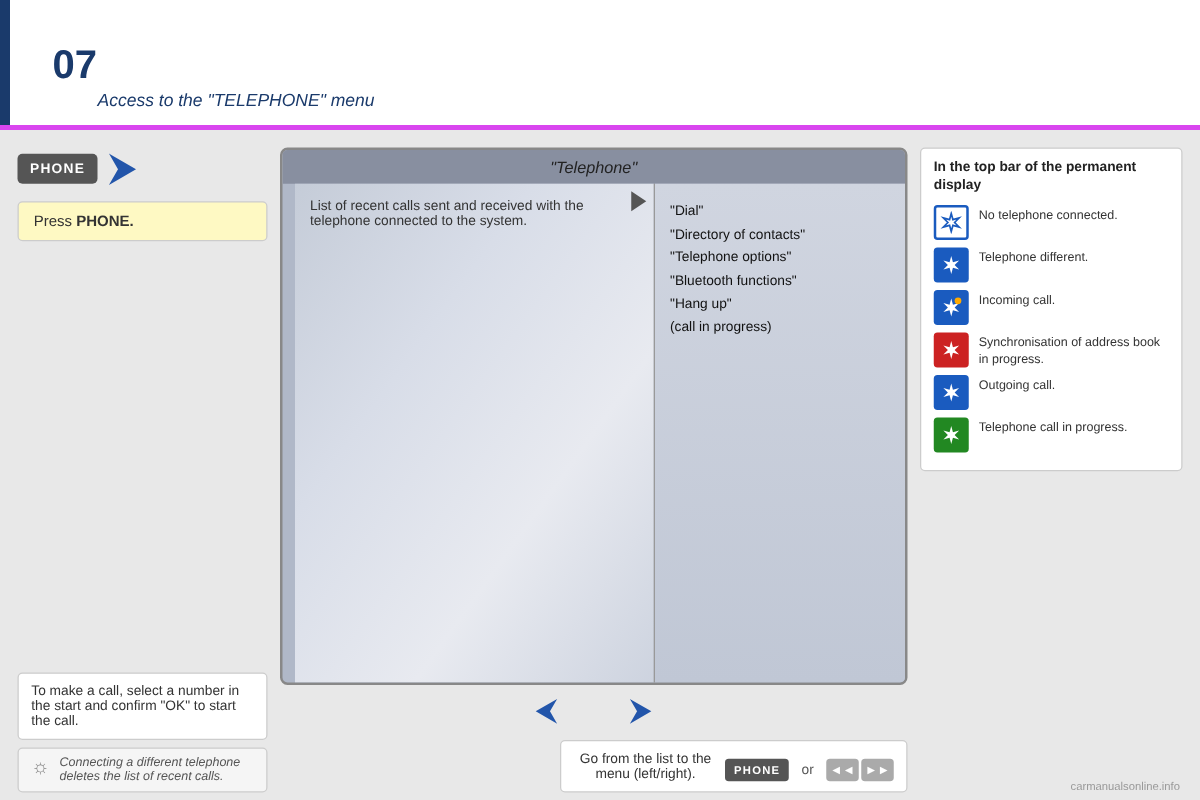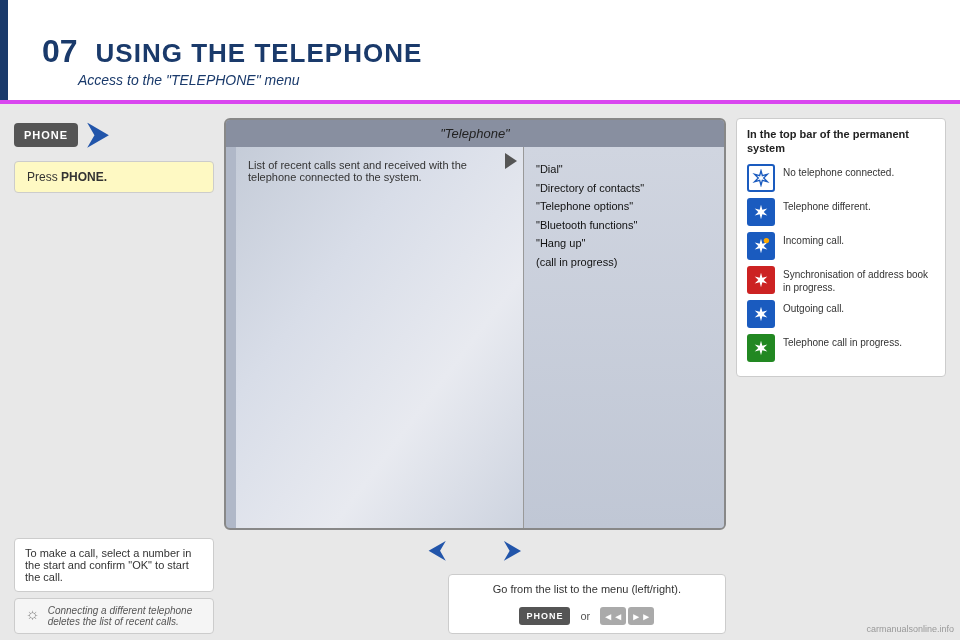--- a/index.html
+++ b/index.html
@@ -197,21 +197,21 @@
       position: relative;
     }
 
     .callout-left {
       flex: 1;
     }
 
     .callout-right {
       flex: 1;
       display: flex;
-      flex-direction: column;
+      flex-direction: row;
       align-items: center;
       gap: 6px;
     }
 
     .callout-right-text {
       font-size: 11px;
       color: #333;
       text-align: center;
     }
 
@@ -341,21 +341,21 @@
     .status-text {
       font-size: 10px;
       color: #333;
       line-height: 1.3;
       padding-top: 2px;
     }
 
     .watermark {
       position: absolute;
       bottom: 6px;
-      right: 6px;
+      right: 16px;
       font-size: 9px;
       color: #999;
     }
 
     
     .screen-arrows-row {
       display: flex;
       justify-content: center;
       align-items: center;
       height: 28px;
@@ -367,21 +367,20 @@
       font-weight: bold;
     }
   </style>
 </head>
 <body>
 
 <div class="header">
   <div class="header-accent"></div>
   <div class="header-top" style="margin-left:12px;">
     <span class="chapter-num">07</span>
-    <span class="chapter-title">USING THE TELEPHONE</span>
   </div>
   <div class="chapter-sub">Access to the "TELEPHONE" menu</div>
 </div>
 
 <div class="main-content">
 
   <div class="left-col">
     <div class="phone-btn-box">
       <div class="phone-button">PHONE</div>
       <span class="arrow-right">⮞</span>
@@ -442,21 +441,21 @@
             <div class="nav-arrow-btn">►►</div>
           </div>
         </div>
       </div>
     </div>
 
   </div>
 
   <div class="right-panel">
     <div class="perm-display-box">
-      <div class="perm-display-title">In the top bar of the permanent system</div>
+      <div class="perm-display-title">In the top bar of the permanent display</div>
 
       <div class="status-row">
         <div class="status-icon blue-outline">
           <svg width="18" height="18" viewBox="0 0 20 20">
             <path d="M10 2 L11.5 7.5 L17 6 L13 10 L17 14 L11.5 12.5 L10 18 L8.5 12.5 L3 14 L7 10 L3 6 L8.5 7.5 Z" fill="none" stroke="#1a5bbf" stroke-width="1.5"></path>
           </svg>
         </div>
         <div class="status-text">No telephone connected.</div>
       </div>
 

